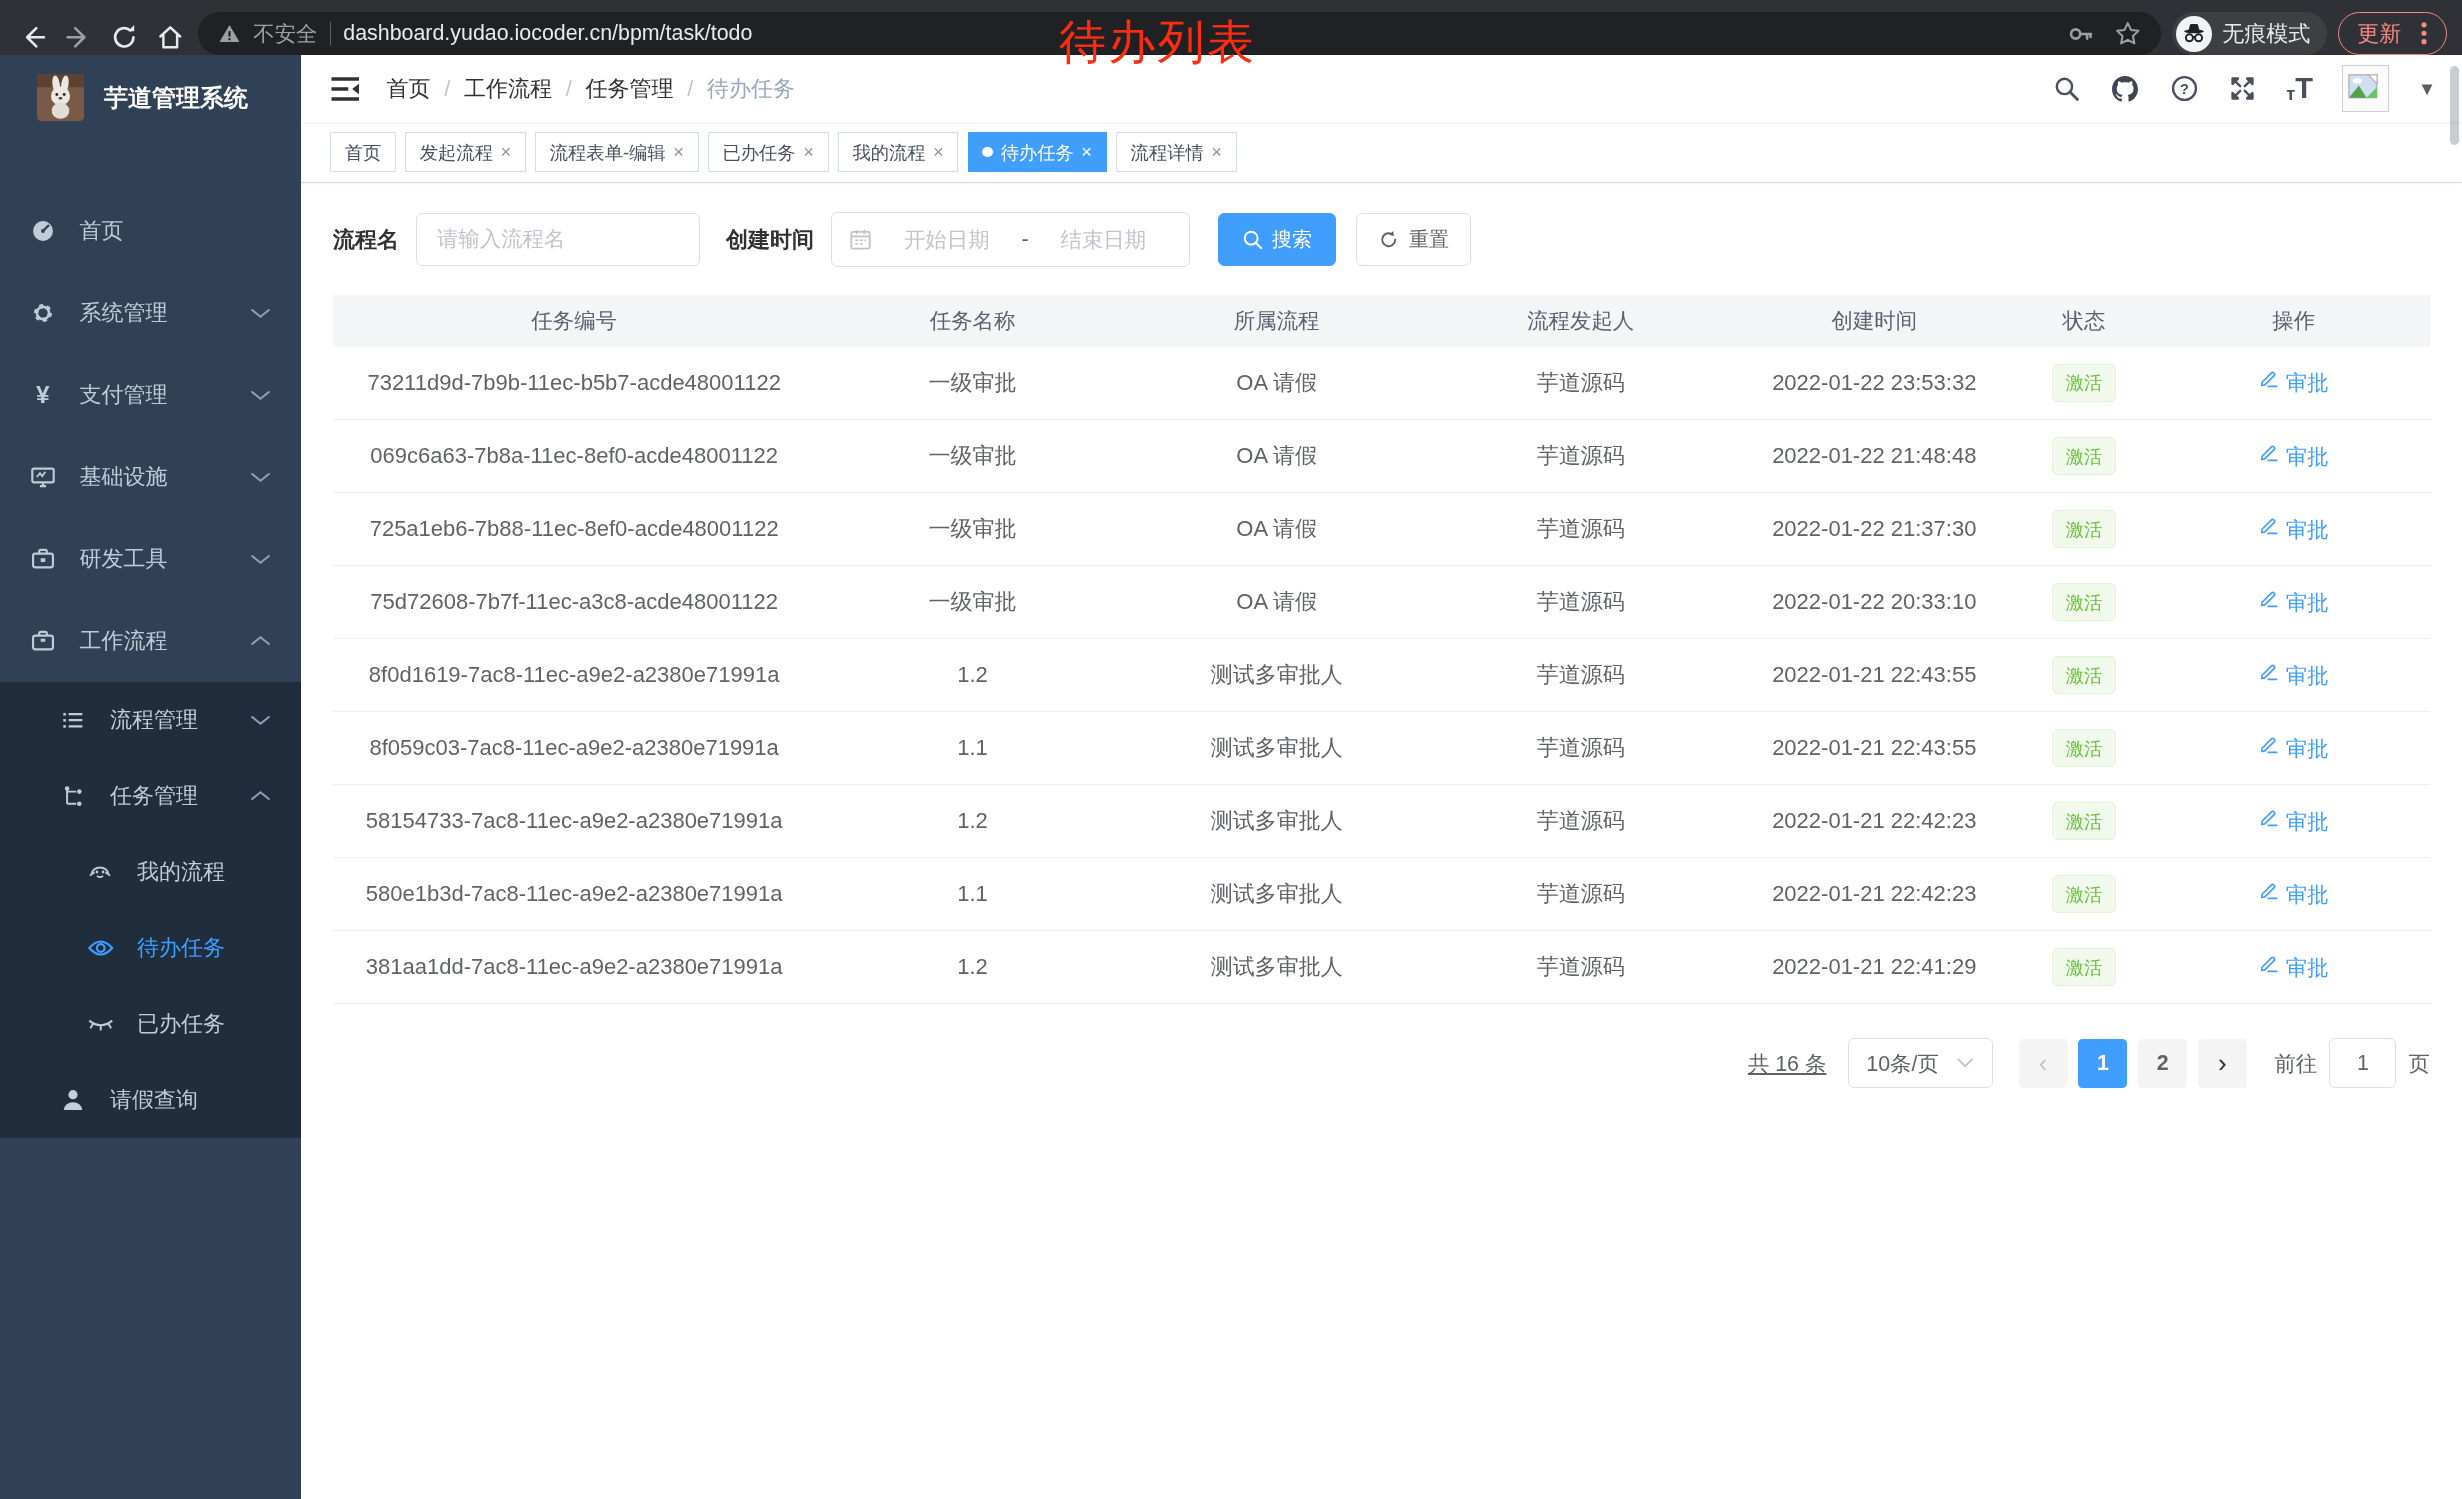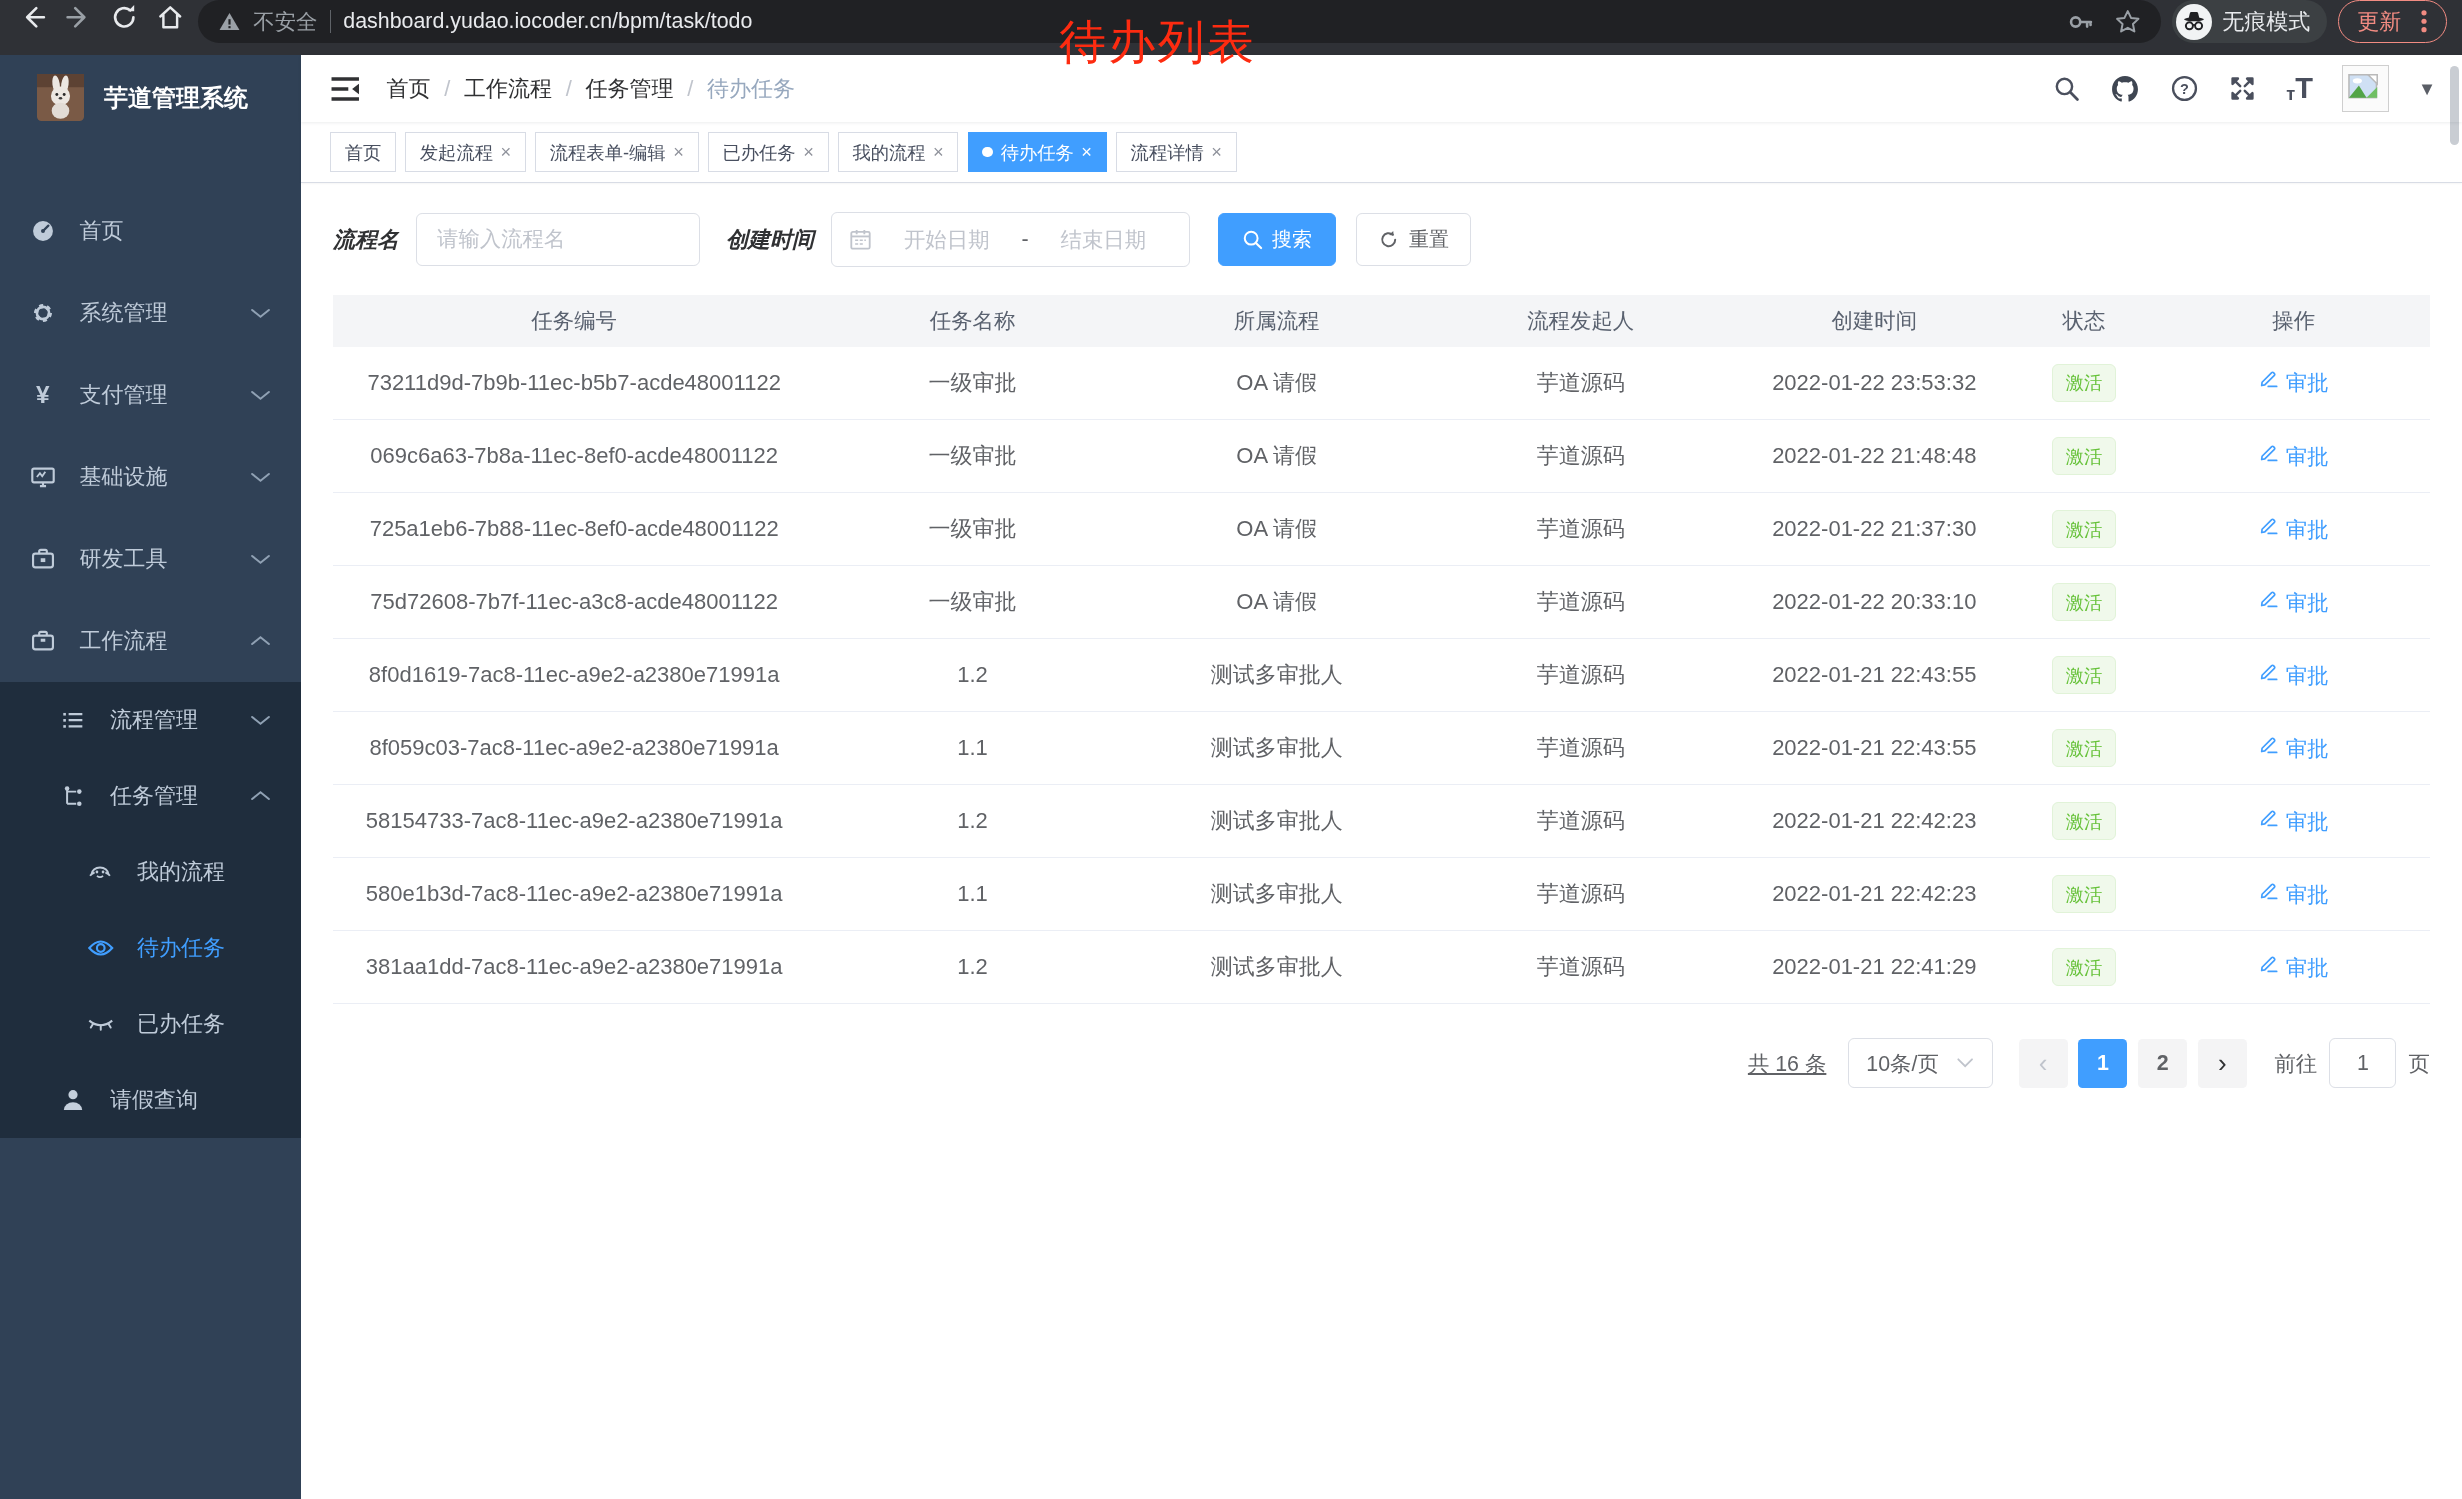--- a/index.html
+++ b/index.html
@@ -1,21 +1,21 @@
 <!DOCTYPE html>
 <html style="font-size:12.2px"><head>
 <meta charset="utf-8">
 <style>
   * { margin:0; padding:0; box-sizing:border-box; }
   html,body { width:2462px; height:1500px; overflow:hidden; }
   body { font-family:"Liberation Sans", sans-serif; background:#fff; }
   .screen { position:relative; width:2462px; height:1500px; overflow:hidden; }
 
   
-  .browser-bar { height:55px; background:#2f3136; display:flex; align-items:flex-start; padding:0 15.3px; gap:10.7px; }
+  .browser-bar { height:55px; background:#2f3136; display:flex; align-items:flex-end; padding:0 15.3px; gap:10.7px; }
   .nav-ic { width:35px; height:35px; display:flex; align-items:center; justify-content:center; flex-shrink:0; }
   .omnibox { flex:1; height:43px; background:#202124; border-radius:21.4px; display:flex; align-items:center; padding:0 20px; gap:12.2px; min-width:0; }
   .omni-sec { color:#9aa0a6; font-size:21.4px; }
   .omni-div { width:1.5px; height:23px; background:#5f6368; }
   .omni-url { color:#e8eaed; font-size:21.4px; white-space:nowrap; overflow:hidden; }
   .omni-right { margin-left:auto; display:flex; align-items:center; gap:20px; }
   .incog-chip { height:43px; background:#3c4043; border-radius:21.4px; display:flex; align-items:center; gap:10.7px; padding:0 17px 0 3.8px; flex-shrink:0; }
   .incog-circle { width:36px; height:36px; border-radius:50%; background:#f1f3f4; display:flex; align-items:center; justify-content:center; }
   .incog-label { color:#e8eaed; font-size:22px; }
   .update-pill { height:43px; border:1.5px solid #f28b82; border-radius:21.4px; color:#f28b82; display:flex; align-items:center; gap:9.2px; padding:0 9.2px 0 18.3px; font-size:22px; flex-shrink:0; }
@@ -53,21 +53,21 @@
 
   .tagsbar { height:61px; border-bottom:0.8px solid #d8dce5; box-shadow:0 0.8px 2.3px rgba(0,0,0,.06); display:flex; align-items:center; padding-left:29px; gap:9.2px; position:relative; z-index:2; }
   .tag { height:40px; border:0.8px solid #d8dce5; background:#fff; color:#495060; font-size:18.3px; display:flex; align-items:center; padding:0 13.7px; gap:7.6px; cursor:pointer; }
   .tag .x { font-size:18.3px; color:#90939c; }
   .tag.active { background:#409eff; border-color:#409eff; color:#fff; }
   .tag.active .x { color:#fff; }
   .tag .dot { width:10.7px; height:10.7px; border-radius:50%; background:#fff; }
 
   .content { flex:1; padding:29px 32px 0 32px; }
   .filter-row { display:flex; align-items:center; margin-bottom:27.5px; }
-  .f-label { font-size:22px; color:#303133; font-weight:700; margin-right:17px;font-style:italic; }
+  .f-label { font-size:22px; color:#303133; font-weight:700; margin-right:17px; }
   .name-input { width:284px; height:53px; border:0.8px solid #dcdfe6; border-radius:6.1px; padding:0 20px; font-size:21.4px; color:#606266; outline:none; margin-right:26px; font-family:"Liberation Sans",sans-serif; }
   .name-input::placeholder { color:#c0c4cc; }
   .date-box { width:359px; height:55px; border:0.8px solid #dcdfe6; border-radius:6.1px; display:flex; align-items:center; padding:0 17px; gap:6.1px; margin-right:27.5px; }
   .date-ph { flex:1; text-align:center; font-size:21.4px; color:#c0c4cc; }
   .date-sep { color:#606266; font-size:21.4px; }
   .btn { height:53px; border-radius:6.1px; display:flex; align-items:center; gap:9.2px; font-size:20px; cursor:pointer; }
   .btn-primary { background:#409eff; color:#fff; border:0.8px solid #409eff; padding:0 23px; margin-right:20px; }
   .btn-plain { background:#fff; color:#606266; border:0.8px solid #dcdfe6; padding:0 21.4px; }
 
   table.grid { width:100%; border-collapse:collapse; table-layout:fixed; }

